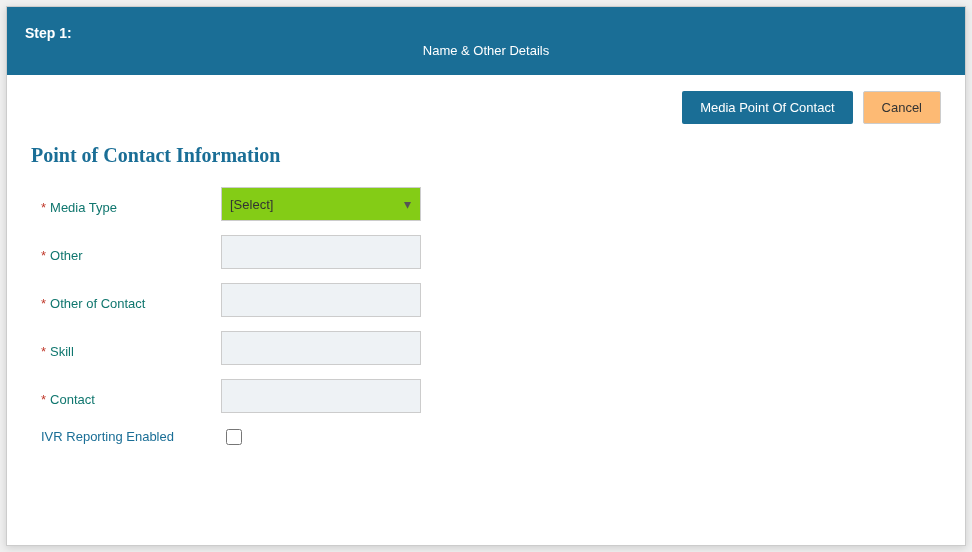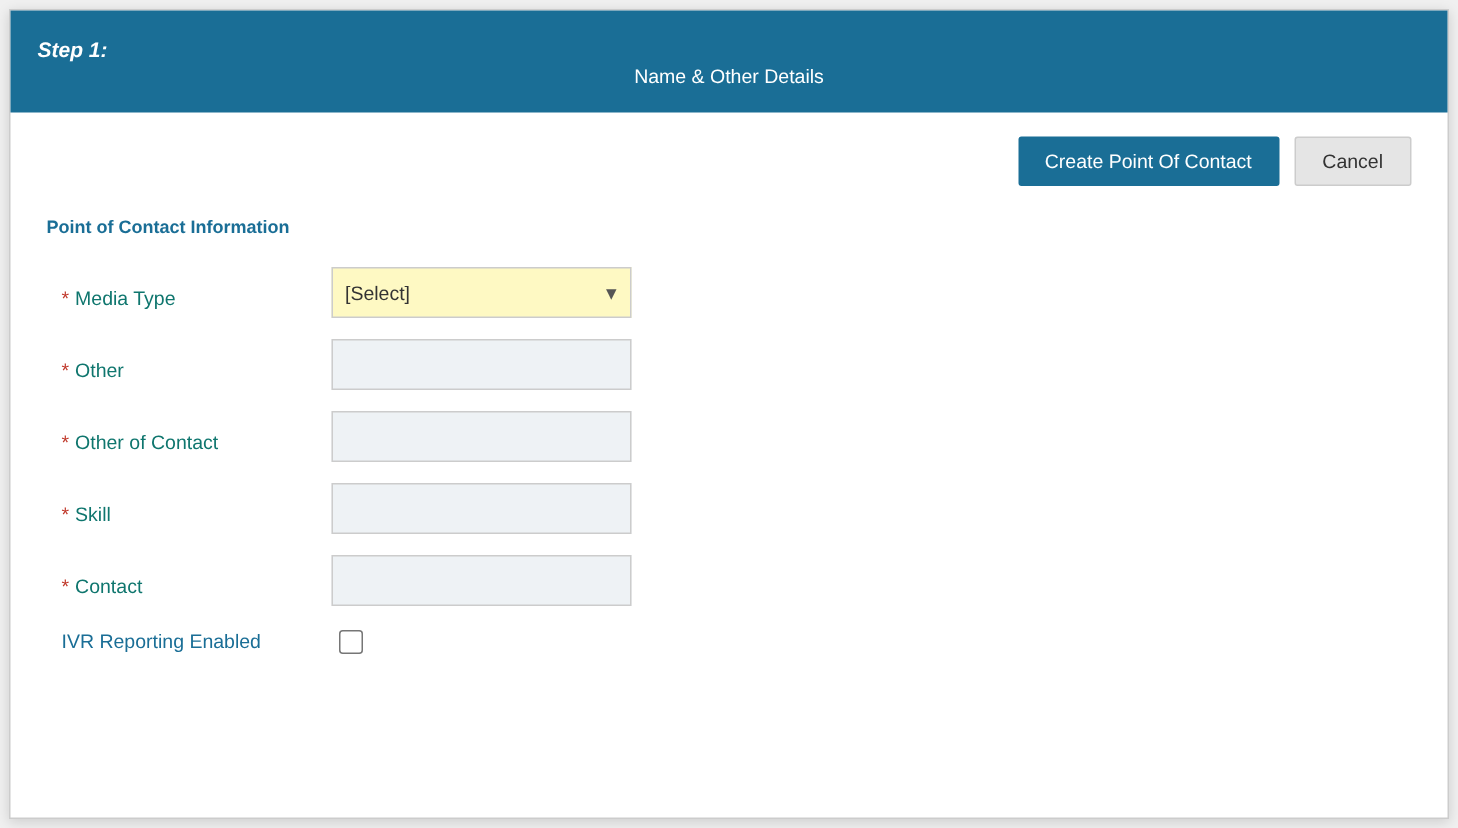--- a/index.html
+++ b/index.html
@@ -36,21 +36,20 @@
       min-height: 68px;
       display: flex;
       flex-direction: column;
       justify-content: center;
     }
 
     .header-step {
       font-weight: bold;
       font-size: 14px;
       margin-bottom: 2px;
-      font-style: italic;
     }
 
     .header-subtitle {
       font-size: 13px;
       text-align: center;
     }
 
     .content-area {
       flex: 1;
       display: flex;
@@ -70,34 +69,35 @@
       background: #1a6e96;
       color: #fff;
       border: none;
       padding: 8px 18px;
       font-size: 13px;
       cursor: pointer;
       border-radius: 2px;
     }
 
     .btn-secondary {
-      background: #e5e5e5;
+      background: #fdba74;
       color: #333;
       border: 1px solid #ccc;
       padding: 8px 18px;
       font-size: 13px;
       cursor: pointer;
       border-radius: 2px;
     }
 
     .section-title {
       color: #1a6e96;
-      font-size: 12px;
+      font-size: 20px;
       font-weight: bold;
       margin-bottom: 20px;
+      font-family: Liberation Serif, serif;
     }
 
     .form-container {
       display: flex;
       flex-direction: column;
       gap: 14px;
       padding-left: 10px;
     }
 
     .form-row {
@@ -134,21 +134,21 @@
       padding: 4px 8px;
       font-size: 13px;
       color: #333;
       outline: none;
     }
 
     .form-select {
       width: 200px;
       height: 34px;
       border: 1px solid #ccc;
-      background: #fef9c3;
+      background: #84cc16;
       padding: 8px 8px;
       font-size: 13px;
       color: #333;
       appearance: none;
       -webkit-appearance: none;
       cursor: pointer;
       outline: none;
       position: relative;
     }
 
@@ -195,21 +195,21 @@
 <div class="page-container">
 
   <div class="header">
     <div class="header-step">Step 1:</div>
     <div class="header-subtitle">Name &amp; Other Details</div>
   </div>
 
   <div class="content-area">
 
     <div class="toolbar">
-      <button class="btn-primary">Create Point Of Contact</button>
+      <button class="btn-primary">Media Point Of Contact</button>
       <button class="btn-secondary">Cancel</button>
     </div>
 
     <div class="section-title">Point of Contact Information</div>
 
     <div class="form-container">
 
       <div class="form-row">
         <div class="form-label">
           <span class="required-star">*</span>

